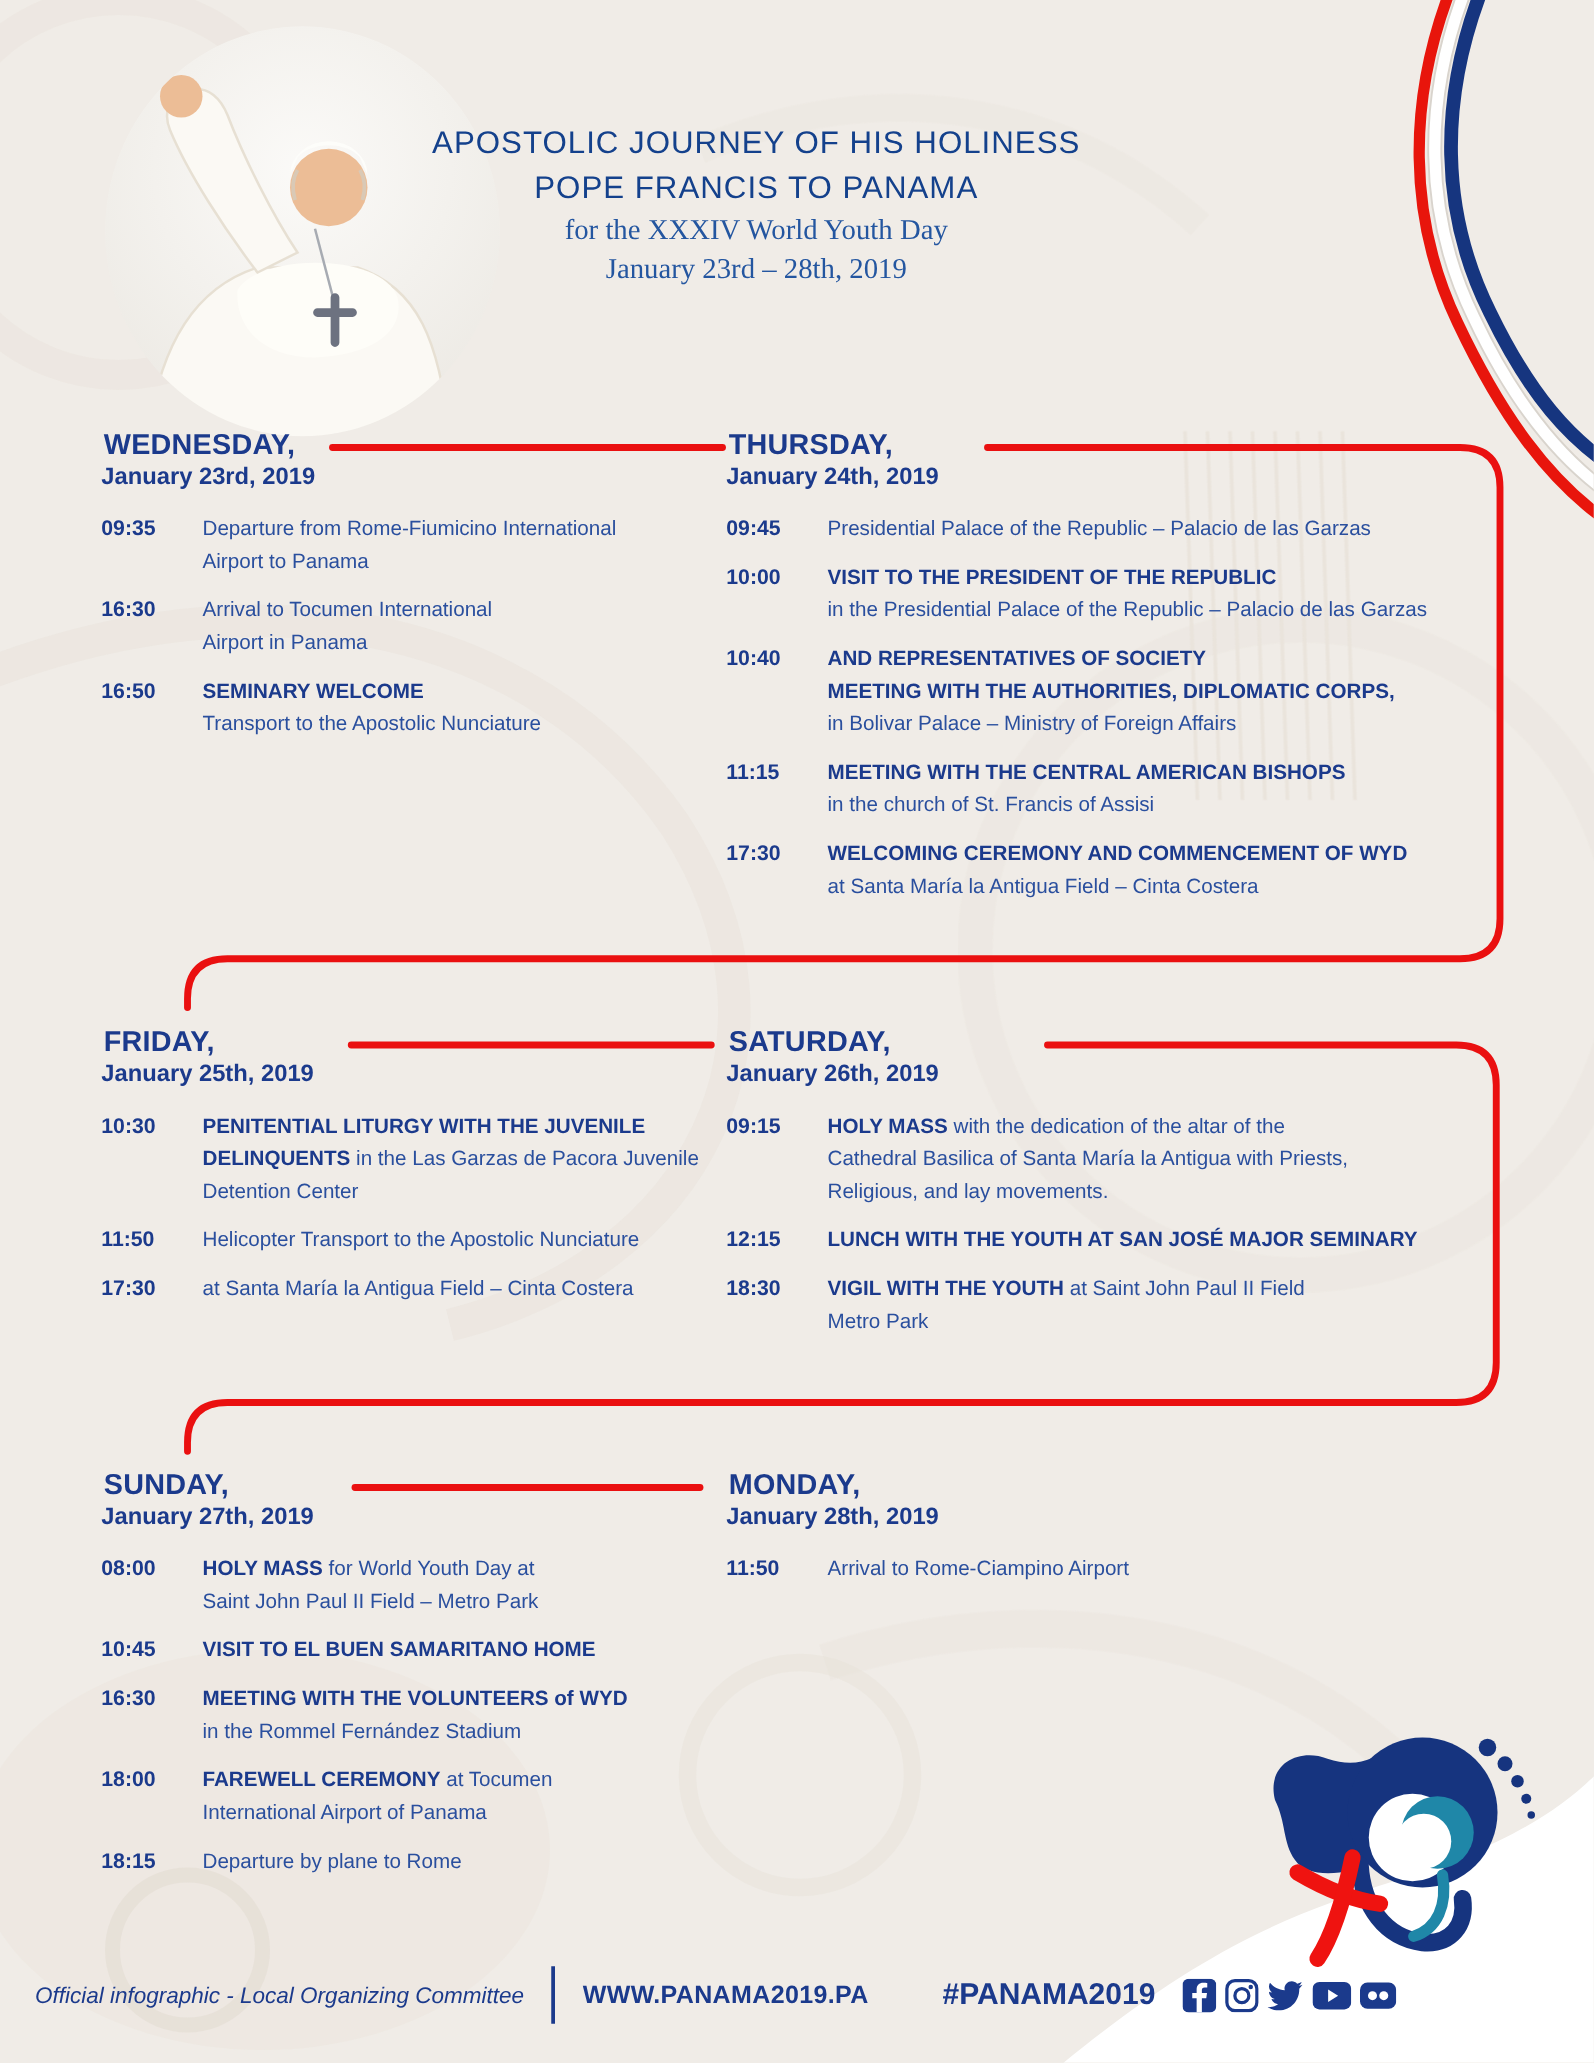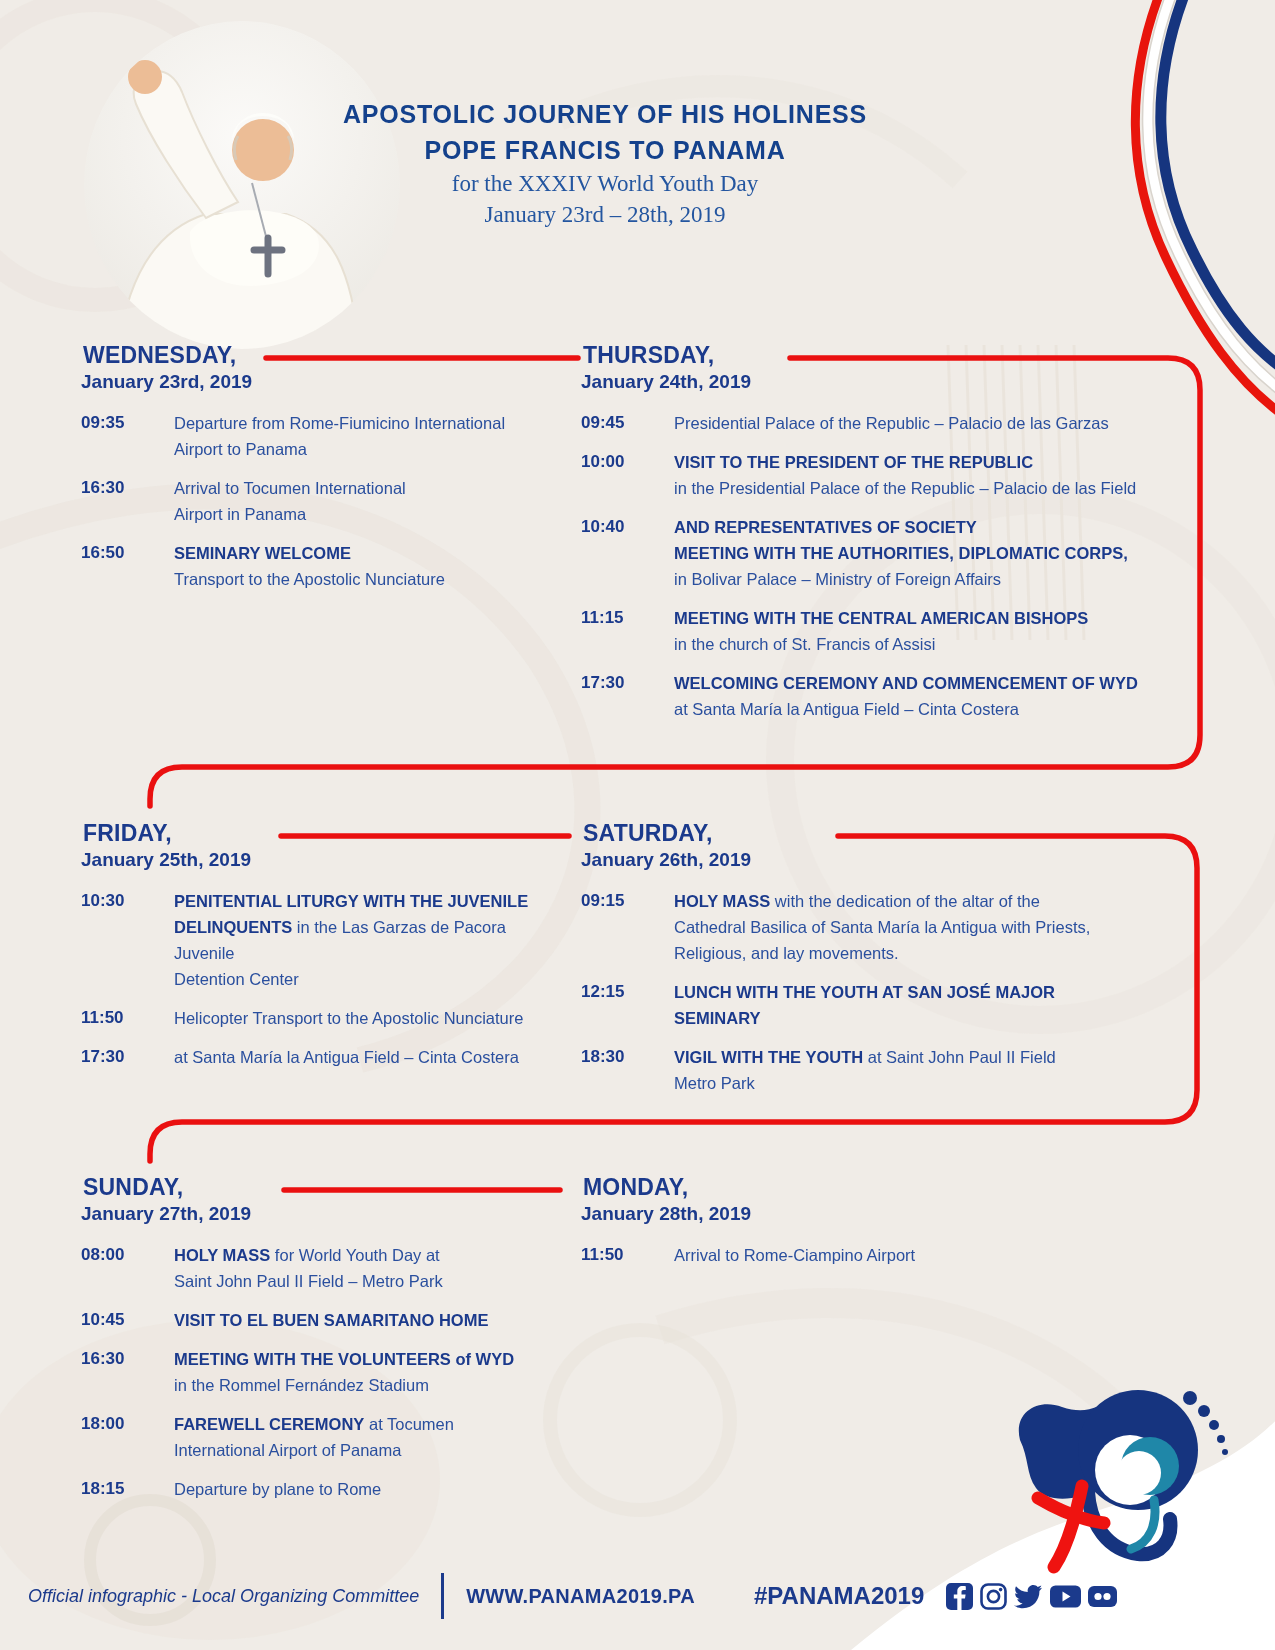--- a/index.html
+++ b/index.html
@@ -5,27 +5,27 @@
   html,body{margin:0;padding:0;}
   body{
     width:1275px;height:1650px;position:relative;overflow:hidden;
     background:#f0ece7;
     font-family:"Liberation Sans", sans-serif;
     color:#2a4f9e;
   }
   svg.layer{position:absolute;left:0;top:0;pointer-events:none;}
   
   .title-block{position:absolute;left:330px;top:96px;width:550px;text-align:center;}
-  .title-main{font-size:25px;font-weight:bold;color:#14418c;letter-spacing:.8px;line-height:36px;}
+  .title-main{font-size:25px;font-weight:normal;color:#14418c;letter-spacing:.8px;line-height:36px;}
   .title-sub{font-size:23px;font-weight:400;color:#2456a0;line-height:31px;font-family:Liberation Serif, serif;}
   
   .day{position:absolute;}
   .day h2{margin:2px;font-size:23px;line-height:26px;font-weight:bold;color:#1b3a8c;letter-spacing:.2px;}
   .day .date{font-size:19px;line-height:24px;font-weight:bold;color:#1b3a8c;margin-bottom:16px;}
-  .event{display:flex;margin-bottom:13px;gap:12px;}
+  .event{display:flex;margin-bottom:13px;}
   .event .time{flex:0 0 81px;font-size:17px;font-weight:bold;color:#1b3a8c;line-height:26px;}
   .event .lines{flex:1;}
   .ln{font-size:16.5px;line-height:26px;color:#2a4f9e;}
   .ln b{color:#1b3a8c;font-weight:bold;}
   
   .footer{position:absolute;left:28px;top:1568px;height:56px;display:flex;align-items:center;}
   .credit{font-style:italic;font-size:18px;color:#1b3a8c;}
   .f-divider{width:3px;height:46px;background:#1b3a8c;margin:0 22px;}
   .site{font-size:20px;font-weight:bold;color:#1b3a8c;letter-spacing:.3px;}
   .hashtag{font-size:24px;font-weight:bold;color:#1b3a8c;margin-left:59px;}
@@ -160,21 +160,21 @@
   <div class="event">
     <span class="time">09:45</span>
     <div class="lines">
       <div class="ln"><b></b><span>Presidential Palace of the Republic – Palacio de las Garzas</span></div>
     </div>
   </div>
   <div class="event">
     <span class="time">10:00</span>
     <div class="lines">
       <div class="ln"><b>VISIT TO THE PRESIDENT OF THE REPUBLIC</b><span></span></div>
-      <div class="ln"><b></b><span>in the Presidential Palace of the Republic – Palacio de las Field</span></div>
+      <div class="ln"><b></b><span>in the Presidential Palace of the Republic – Palacio de las Garzas</span></div>
     </div>
   </div>
   <div class="event">
     <span class="time">10:40</span>
     <div class="lines">
       <div class="ln"><b>AND REPRESENTATIVES OF SOCIETY</b><span></span></div>
       <div class="ln"><b>MEETING WITH THE AUTHORITIES, DIPLOMATIC CORPS,</b><span></span></div>
       <div class="ln"><b></b><span>in Bolivar Palace – Ministry of Foreign Affairs</span></div>
     </div>
   </div>

